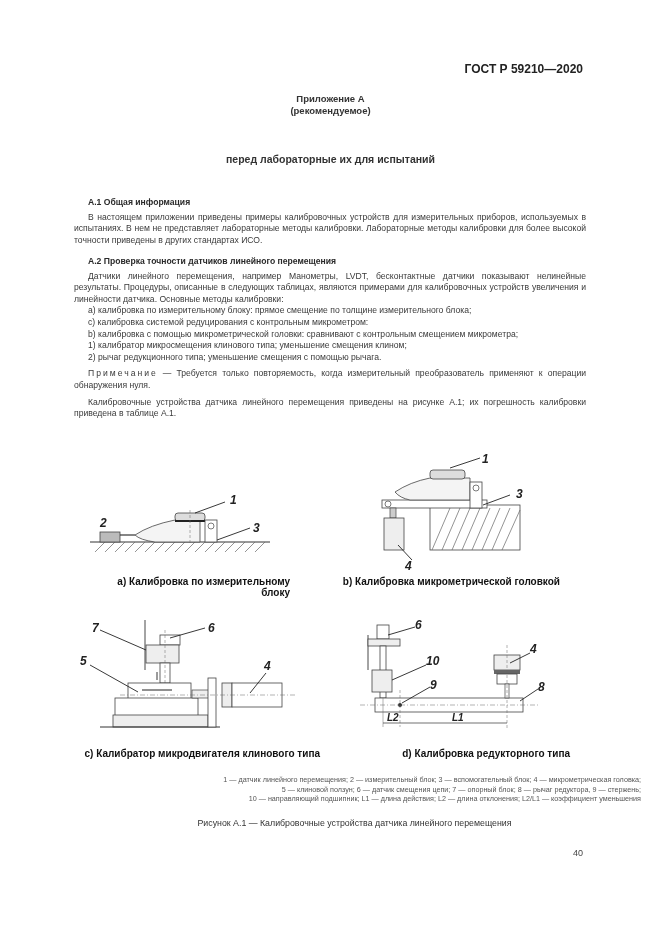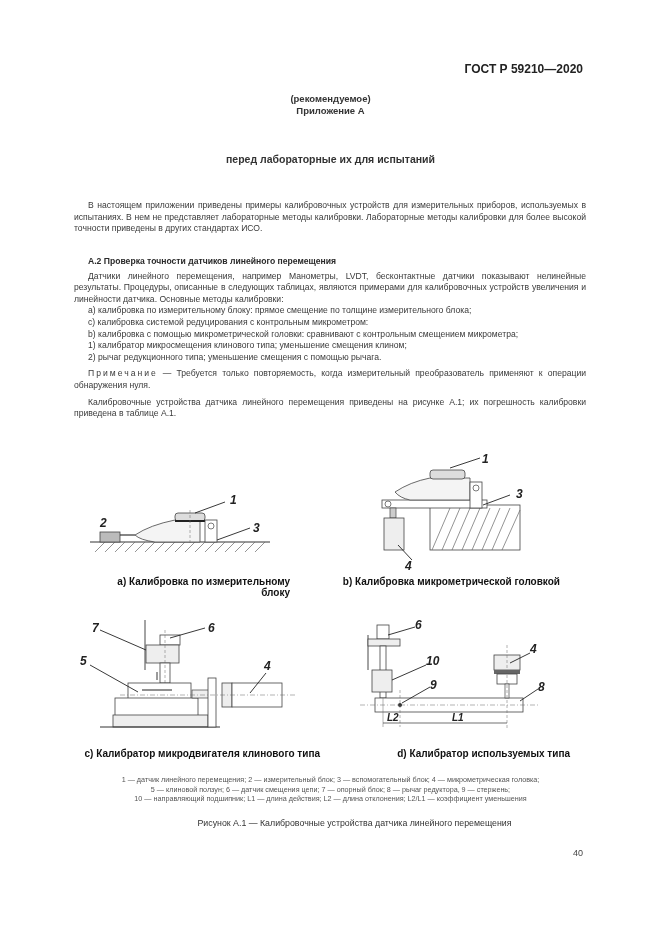--- a/index.html
+++ b/index.html
@@ -9,40 +9,41 @@
   .hdr { right: 78px; top: 62px; font-size: 12px; font-weight: bold; color: #222; }
   .center { left: 0; width: 661px; text-align: center; }
   .app1 { top: 93px; font-size: 9.5px; font-weight: bold; line-height: 12px; color:#333; }
   .title { top: 152px; font-size: 10.5px; font-weight: bold; line-height: 14px; color:#333; }
   .body { left: 74px; width: 512px; font-size: 8.6px; line-height: 11.6px; color: #3a3a3a; text-align: justify; }
   .h2 { font-weight: bold; color: #2a2a2a; }
   .p { text-indent: 14px; margin: 0; }
   .li { margin: 0; padding-left: 14px; }
   .spaced { letter-spacing: 2px; }
   .fig-cap { font-size: 10px; font-weight: bold; color: #111; text-align: right; }
-  .legend { top: 775px; left: 20px; width: 621px; text-align: center; font-size: 7.2px; line-height: 9.5px; color: #555; }
+  .legend { top: 775px; left: 20px; width: 621px; text-align: right; font-size: 7.2px; line-height: 9.5px; color: #555; }
   .figtitle { top: 818px; font-size: 8.8px; color:#333;padding-left:24px; }
   .pagenum { top: 848px; right: 78px; font-size: 9px; color: #444; }
   svg text { font-family: "Liberation Sans", sans-serif; font-weight: bold; font-style: italic; }
 </style>
 </head>
 <body>
 
 <div class="abs hdr">ГОСТ Р 59210—2020</div>
 
 <div class="abs center app1">
+  <div>Приложение А</div>
   <div>(рекомендуемое)</div>
-  <div>Приложение А</div>
 </div>
 
 <div class="abs center title">
   <div>перед лабораторные их для испытаний</div>
 </div>
 
 <div class="abs body" style="top:197px;">
+  <div class="h2 p">А.1 Общая информация</div>
   <p class="p" style="margin-top:3px;">В настоящем приложении приведены примеры калибровочных устройств для измерительных приборов, используемых в испытаниях. В нем не представляет лабораторные методы калибровки. Лабораторные методы калибровки для более высокой точности приведены в других стандартах ИСО.</p>
 </div>
 
 <div class="abs body" style="top:256px;">
   <div class="h2 p">А.2 Проверка точности датчиков линейного перемещения</div>
   <p class="p" style="margin-top:3px;">Датчики линейного перемещения, например Манометры, LVDT, бесконтактные датчики показывают нелинейные результаты. Процедуры, описанные в следующих таблицах, являются примерами для калибровочных устройств увеличения и линейности датчика. Основные методы калибровки:</p>
   <p class="li">a)  калибровка по измерительному блоку: прямое смещение по толщине измерительного блока;</p>
   <p class="li">c)  калибровка системой редуцирования с контрольным микрометром:</p>
   <p class="li">b)  калибровка с помощью микрометрической головки: сравнивают с контрольным смещением микрометра;</p>
   <p class="li">1)  калибратор микросмещения клинового типа; уменьшение смещения клином;</p>
@@ -168,21 +169,21 @@
   <line x1="150" y1="48" x2="170" y2="38" stroke="#222" stroke-width="0.9"></line>
   <line x1="160" y1="86" x2="178" y2="74" stroke="#222" stroke-width="0.9"></line>
   <text x="55" y="14" font-size="12" fill="#222">6</text>
   <text x="66" y="50" font-size="12" fill="#222">10</text>
   <text x="70" y="74" font-size="12" fill="#222">9</text>
   <text x="170" y="38" font-size="12" fill="#222">4</text>
   <text x="178" y="76" font-size="12" fill="#222">8</text>
   <text x="27" y="106" font-size="10" fill="#222">L2</text>
   <text x="92" y="106" font-size="10" fill="#222">L1</text>
 </svg>
-<div class="abs fig-cap" style="left:350px;top:748px;width:220px;">d) Калибратор используемых типа</div>
+<div class="abs fig-cap" style="left:350px;top:748px;width:220px;">d) Калибровка редукторного типа</div>
 
 <div class="abs legend">
   <div>1 — датчик линейного перемещения; 2 — измерительный блок; 3 — вспомогательный блок; 4 — микрометрическая головка;</div>
   <div>5 — клиновой ползун; 6 — датчик смещения цепи; 7 — опорный блок; 8 — рычаг редуктора, 9 — стержень;</div>
   <div>10 — направляющий подшипник; L1 — длина действия; L2 — длина отклонения; L2/L1 — коэффициент уменьшения</div>
 </div>
 
 <div class="abs center figtitle">Рисунок А.1 — Калибровочные устройства датчика линейного перемещения</div>
 
 <div class="abs pagenum">40</div>

